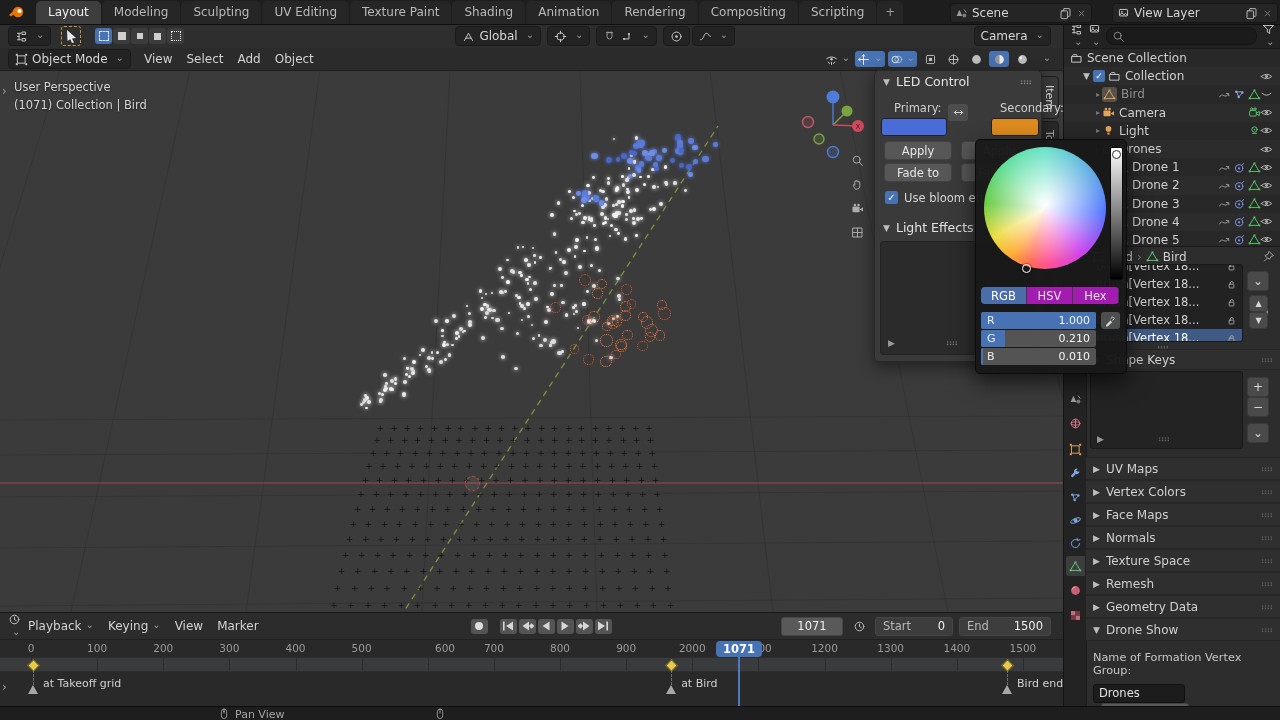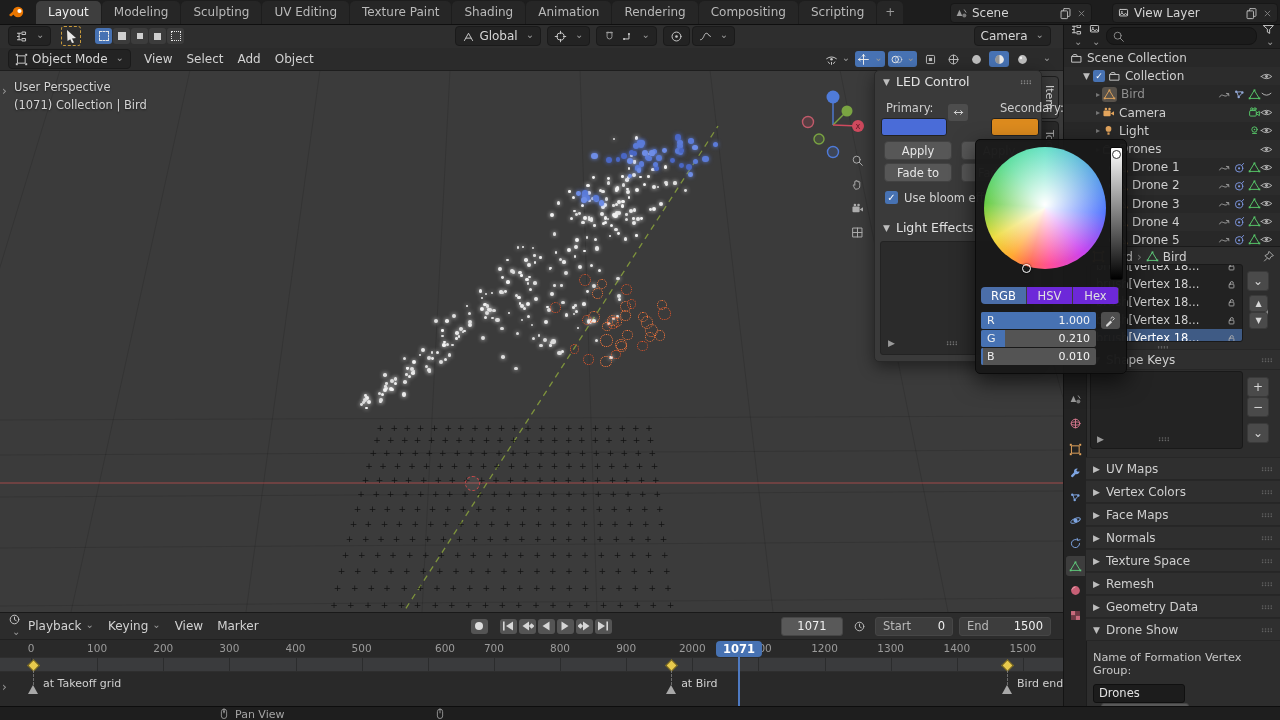--- a/index.html
+++ b/index.html
@@ -118,21 +118,21 @@
   #wheel{position:absolute;left:8px;top:7px;width:122px;height:122px;border-radius:50%;
     background:radial-gradient(circle at 50% 47%,rgba(255,255,255,1) 0%,rgba(255,255,255,0) 68%),
       conic-gradient(from 0deg,#5fe0c4,#5577ff 95deg,#cc44ee 140deg,#ff4e9a 175deg,#ff6a55 195deg,#ffaa33 215deg,#eedd44 240deg,#66cc44 275deg,#57dd99 320deg,#5fe0c4 360deg)}
   #wheel-cursor{position:absolute;left:38px;top:117px;width:7px;height:7px;border:1.5px solid #fff;
      border-radius:50%;box-shadow:0 0 2px #000}
   #vslider{position:absolute;left:134px;top:7px;width:11px;height:131px;border-radius:2px;
      background:linear-gradient(#ffffff,#000000);border:1px solid #0a0a0a}
   #vslider-handle{position:absolute;left:1px;top:2px;width:7px;height:7px;border:1.5px solid #333;
      background:#fff;border-radius:50%}
   #pk-tabs{position:absolute;left:5px;top:147px;width:138px;height:17px;display:flex;border-radius:4px;overflow:hidden}
-  .pk-tab{flex:1;background:#6d28d9;color:#e0e0e0;font-size:11.5px;display:flex;align-items:center;
+  .pk-tab{flex:1;background:#a21caf;color:#e0e0e0;font-size:11.5px;display:flex;align-items:center;
           justify-content:center;border-right:1px solid #3c3c3c}
   .pk-tab.active{background:#4b6ea9;color:#fff}
   #pk-channels{position:absolute;left:5px;top:172px;width:115px}
   .pk-row{position:relative;height:17px;background:#545454;margin-bottom:1px;border-radius:2px;overflow:hidden}
   .pk-fill{position:absolute;left:0;top:0;bottom:0;background:#4772b3}
   .pk-l{position:absolute;left:6px;top:1.5px;font-size:11px;color:#f0f0f0}
   .pk-v{position:absolute;right:6px;top:1.5px;font-size:11px;color:#f4f4f4}
   #pk-dropper{position:absolute;left:125px;top:172px;width:19px;height:17px;background:#4e4e4e;
       border-radius:3px;display:flex;align-items:center;justify-content:center}
   
@@ -1106,21 +1106,21 @@
               <circle cx="9.6" cy="6.8" r=".9"></circle>
               <circle cx="12.9" cy="6.8" r=".9"></circle>
               <circle cx="3" cy="9.6" r=".9"></circle>
               <circle cx="6.3" cy="9.6" r=".9"></circle>
               <circle cx="9.6" cy="9.6" r=".9"></circle>
               <circle cx="12.9" cy="9.6" r=".9"></circle>
             </g>
           </svg>
         </span>
     </div>
-    <span class="ledlab" style="left:11px;top:30px">Primary:</span>
+    <span class="ledlab" style="left:19px;top:30px">Primary:</span>
     <span class="ledlab" style="left:125px;top:30px">Secondary:</span>
     <span style="position:absolute;left:73px;top:33px;width:20px;height:17px;background:#4d4d4d;border-radius:3px;display:flex;align-items:center;justify-content:center" id="swap-ic">
         <svg width="13" height="13" viewBox="0 0 16 16" fill="none" stroke-width="1.2" stroke-linecap="round" stroke-linejoin="round">
           <path d="M3 8h10M3 8l2.3-2.3M3 8l2.3 2.3M13 8l-2.3-2.3M13 8l-2.3 2.3" stroke="#d6d6d6"></path>
         </svg>
       </span>
     <span class="swatch" style="left: 6px; top: 47px; width: 64px; background: rgb(74, 108, 216);" id="swatch-primary"></span>
     <span class="swatch" style="left: 116px; top: 47px; width: 46px; background: rgb(221, 139, 30);" id="swatch-secondary"></span>
     <span class="ledbtn" style="left:9px;top:70px;width:66px">
         <span>Apply</span>

